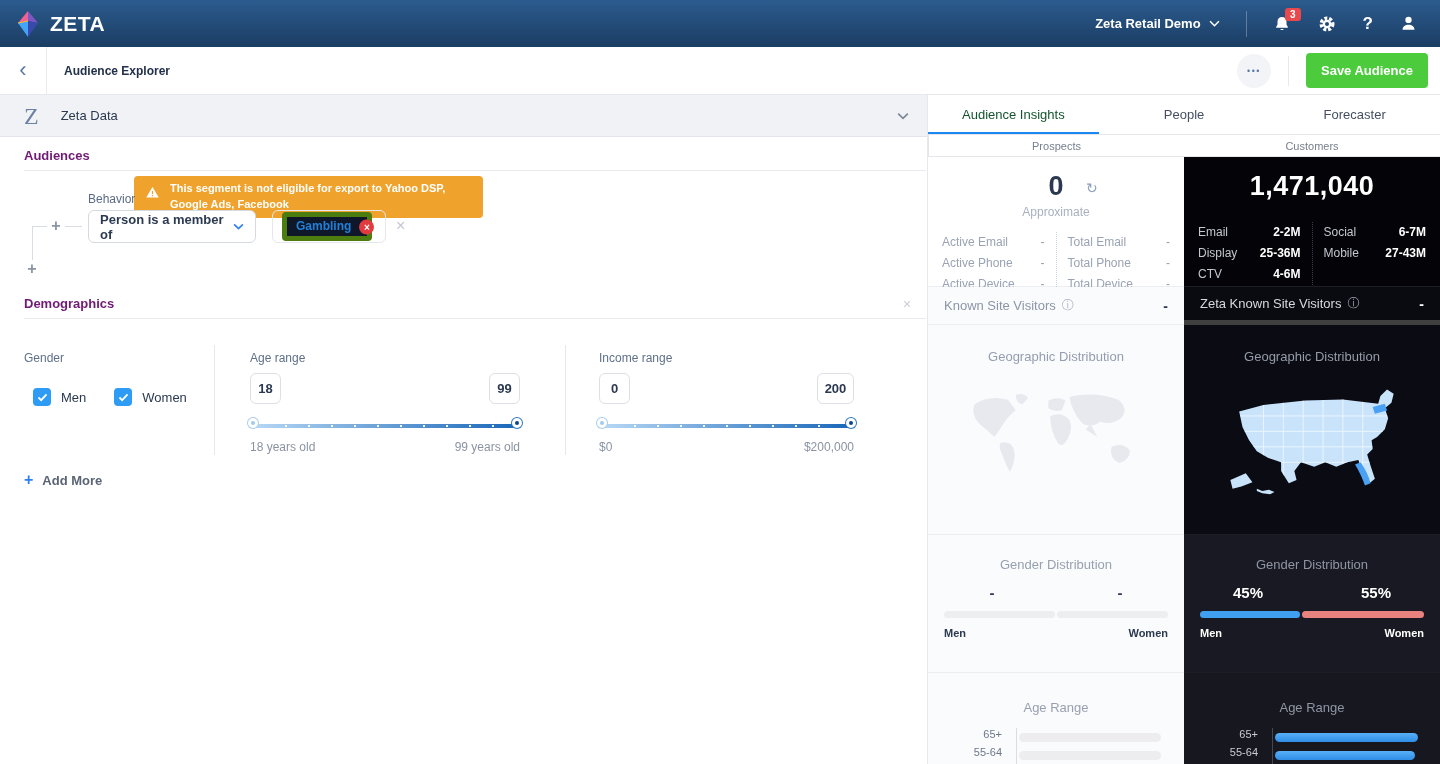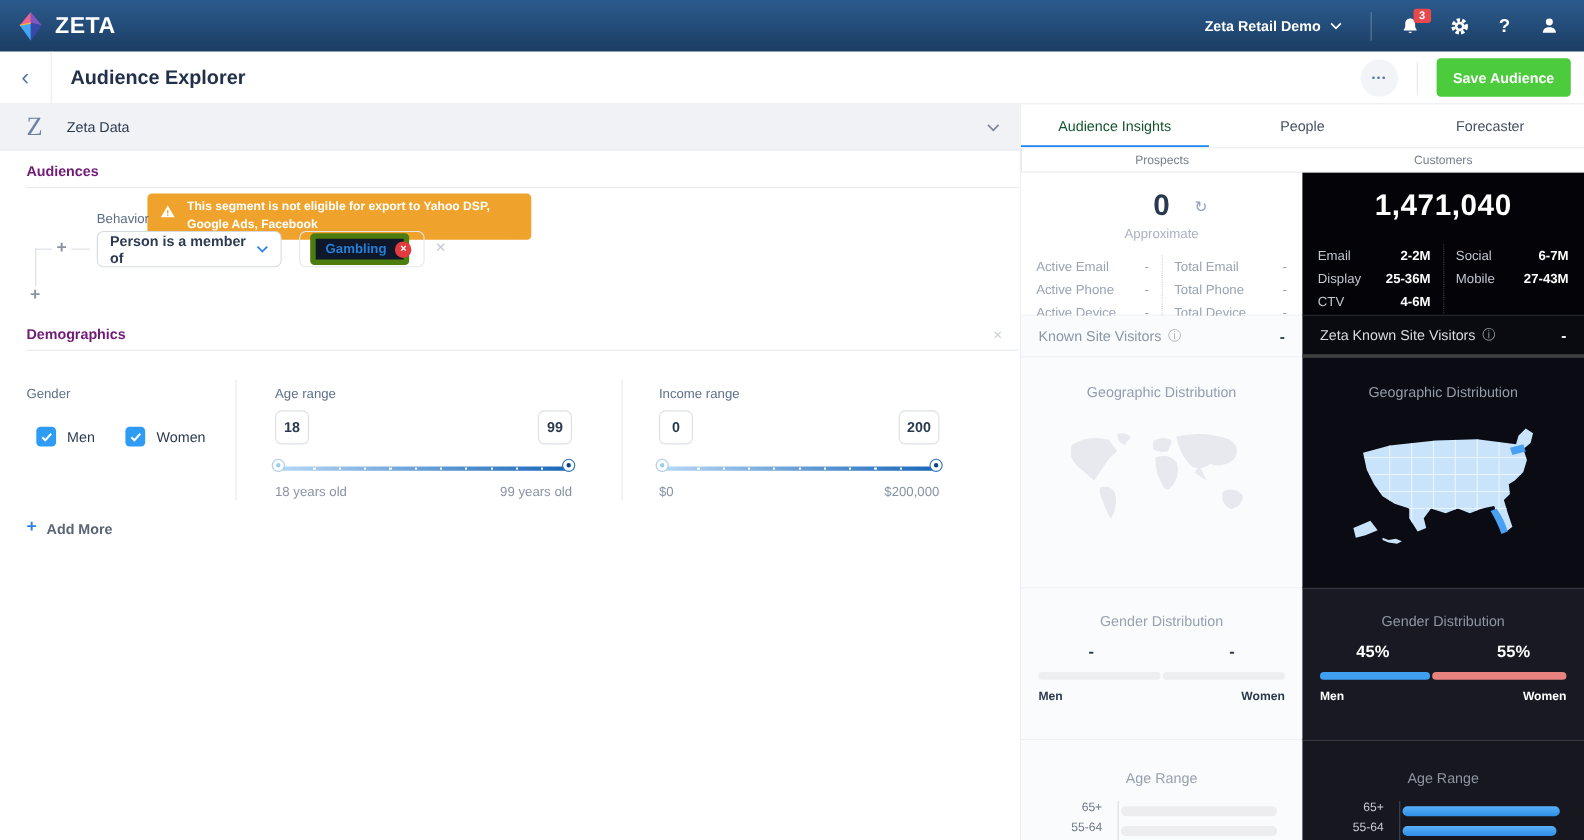--- a/index.html
+++ b/index.html
@@ -13,21 +13,21 @@
   .workspace { display:flex; align-items:center; gap:8px; color:#fff; font-size:13px; font-weight:600; cursor:pointer; }
   .nav-divider { width:1px; height:26px; background:rgba(255,255,255,.28); }
   .nav-icon { position:relative; display:flex; align-items:center; cursor:pointer; }
   .badge { position:absolute; top:-7px; right:-10px; background:#e8494d; color:#fff; font-size:10px; font-weight:bold; border-radius:3px; padding:1px 5px; }
   .q-icon { color:#fff; font-size:17px; font-weight:bold; }
 
   
   .page-header { height:48px; border-bottom:1px solid #e6e8ec; display:flex; align-items:center; background:#fff; }
   .back-col { width:47px; height:100%; border-right:1px solid #e9ebef; display:flex; align-items:center; justify-content:center; cursor:pointer; }
   .back-col span { color:#5b79a8; font-size:22px; line-height:1; margin-top:-2px; }
-  .page-title { margin-left:17px; font-size:18px; font-weight:bold; color:#22304a; }
+  .page-title { margin-left:17px; font-size:12px; font-weight:bold; color:#22304a; }
   .header-actions { margin-left:auto; display:flex; align-items:center; gap:17px; padding-right:12px; }
   .more-btn { width:34px; height:34px; border-radius:50%; background:#f3f4f7; color:#5b79a8; display:flex; align-items:center; justify-content:center; font-size:9px; letter-spacing:1.5px; cursor:pointer; }
   .hdr-divider { width:1px; height:30px; background:#e6e8ec; }
   .save-btn { background:#4ccb3d; border:none; border-radius:4px; color:#fff; font-size:13px; font-weight:bold; padding:10px 15px; cursor:pointer; font-family:inherit; }
 
   
   .main { display:flex; height:669px; }
   .left { width:928px; border-right:1px solid #e6e8ec; display:flex; flex-direction:column; }
   .zeta-bar { height:42px; background:#f1f2f5; border-bottom:1px solid #e3e5ea; display:flex; align-items:center; padding:0 18px 0 24px; }
   .z-glyph { font-family:"Liberation Serif",serif; font-size:24px; color:#6b82a6; line-height:1; }
@@ -106,21 +106,21 @@
   .stat-col.second { border-left:1px dotted #ccd2da; padding-left:11px; }
   .p .stat-col.second { border-left:1px dotted #3c3f4a; }
   .stat-col.first { padding-right:11px; }
   .stat-row { display:flex; justify-content:space-between; font-size:12px; line-height:21px; }
   .c .stat-row .sl { color:#9aa3b3; } .c .stat-row .sv { color:#97a0af; }
   .p .stat-row .sl { color:#c3c7cf; } .p .stat-row .sv { color:#fff; font-weight:bold; }
 
   
   .known { height:38px; display:flex; align-items:center; padding:0 16px; }
   .c .known { background:#fafbfd; border-bottom:1px solid #eceef2; }
-  .p .known { background:#0a0b11; border-bottom:3px solid #404040; }
+  .p .known { background:#0a0b11; border-bottom:5px solid #404040; }
   .known .kl { font-size:13px; }
   .c .known .kl { color:#8c96a6; } .p .known .kl { color:#d6d9df; }
   .known .ki { margin-left:6px; font-size:12px; }
   .c .known .ki { color:#a9b2c0; } .p .known .ki { color:#9aa0ab; }
   .known .kv { margin-left:auto; font-size:14px; font-weight:bold; }
   .c .known .kv { color:#2b3950; } .p .known .kv { color:#fff; }
 
   
   .geo { height:210px; text-align:center; }
   .c .geo { background:#fafbfd; border-bottom:1px solid #eceef2; }

